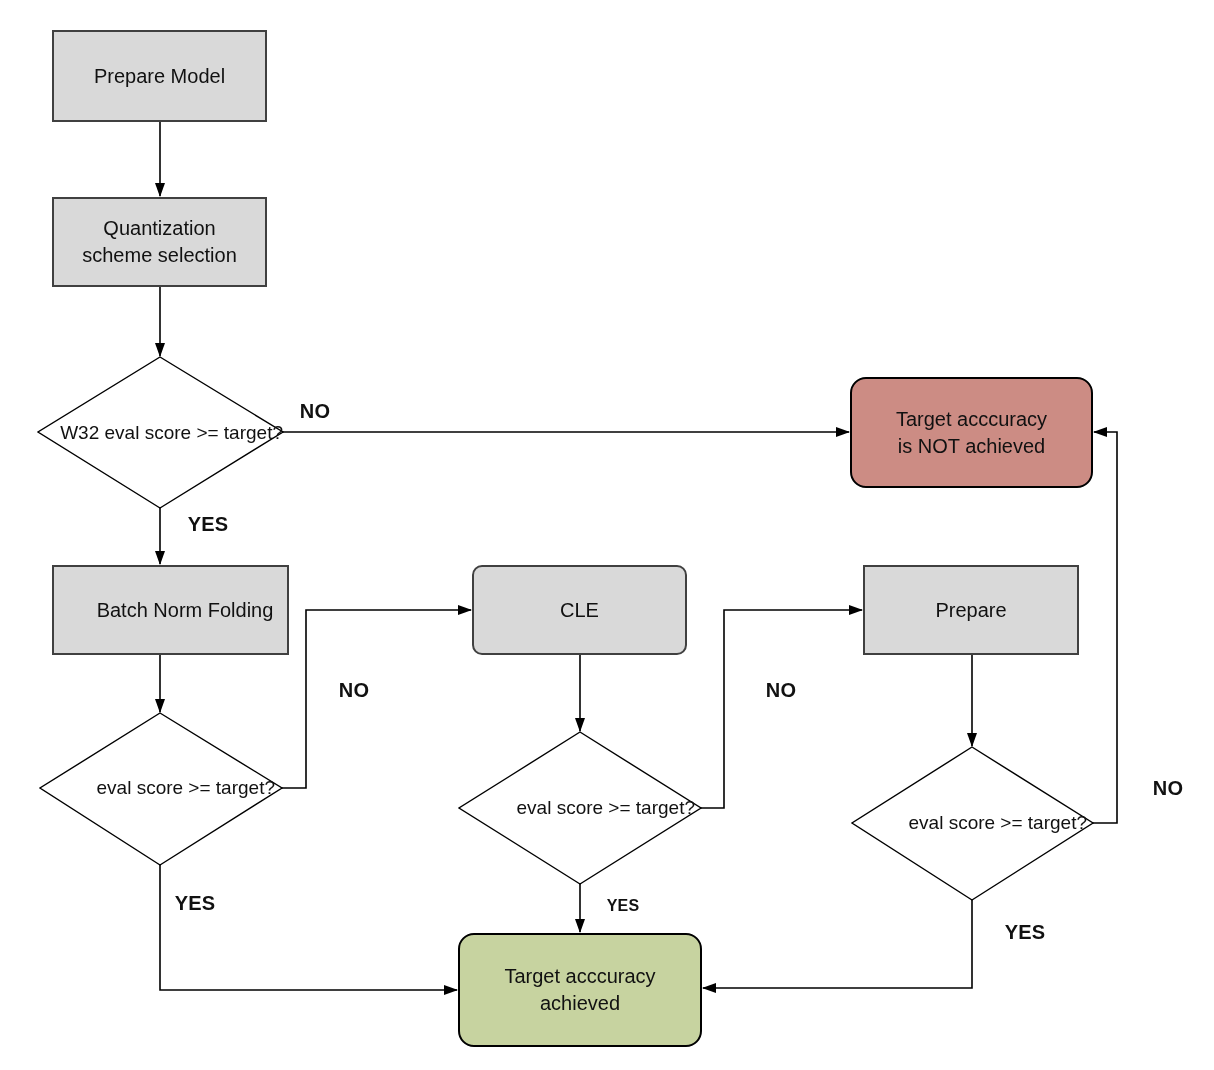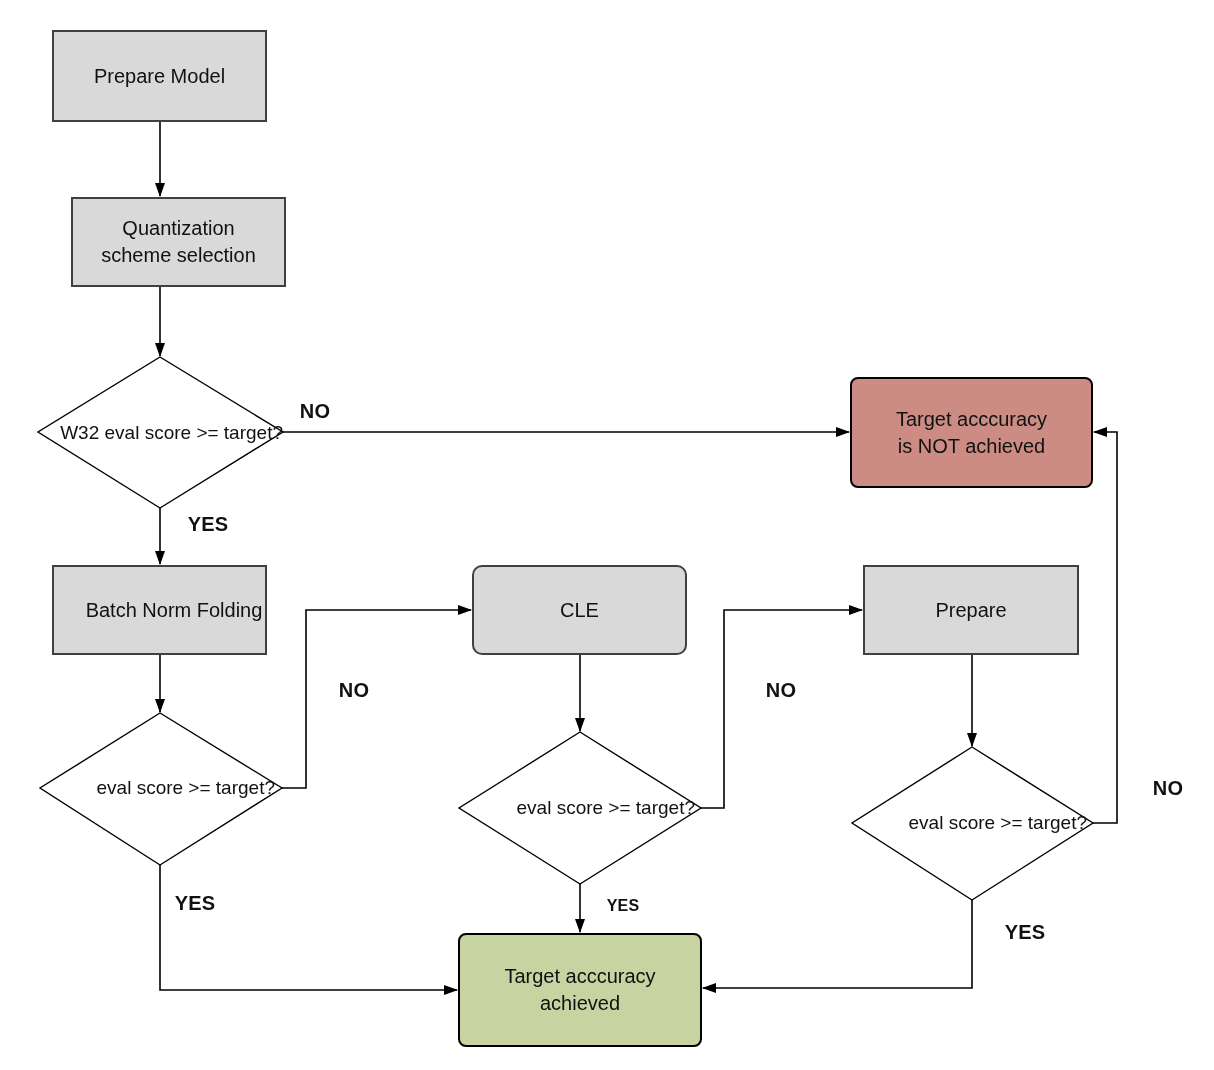--- a/index.html
+++ b/index.html
@@ -52,21 +52,21 @@
     font-size: 20px;
     line-height: 1.35;
     white-space: pre-line;
   }
   .process {
     background: var(--process-fill);
     border: 2px solid var(--process-border);
   }
   .terminator {
     border: 2px solid var(--shape-border);
-    border-radius: 8px;
+    border-radius: 16px;
   }
   .fail    { background: var(--fail-fill); }
   .success { background: var(--success-fill); }
   .diamond-label {
     position: absolute;
     text-align: right;
     font-size: 19px;
     line-height: 28px;
     height: 28px;
   }
@@ -107,24 +107,24 @@
     <path class="edge" d="M972,900 L972,988 L703,988" marker-end="url(#arrow)"></path>
 
     <polygon class="diamond" points="160,357 283,432 160,508 38,432"></polygon>
     <polygon class="diamond" points="160,713 282,788 160,865 40,788"></polygon>
     <polygon class="diamond" points="580,732 701,808 580,884 459,808"></polygon>
     <polygon class="diamond" points="972,747 1093,823 972,900 852,823"></polygon>
   </svg>
 
   <div class="node process" style="left:52px; top:30px; width:215px; height:92px;">Prepare Model</div>
 
-  <div class="node process" style="left:52px; top:197px; width:215px; height:90px;margin-left:19px;">Quantization
+  <div class="node process" style="left:52px; top:197px; width:215px; height:90px;">Quantization
 scheme selection</div>
 
-  <div class="node process" style="left:52px; top:565px; width:215px; height:90px;padding-left:29px;">Batch Norm Folding</div>
+  <div class="node process" style="left:52px; top:565px; width:237px; height:90px;padding-left:29px;">Batch Norm Folding</div>
 
   <div class="node process" style="left:472px; top:565px; width:215px; height:90px;border-radius:10px;">CLE</div>
 
   <div class="node process" style="left:863px; top:565px; width:216px; height:90px;">Prepare</div>
 
   <div class="node terminator fail" style="left:850px; top:377px; width:243px; height:111px;">Target acccuracy
 is NOT achieved</div>
 
   <div class="node terminator success" style="left:458px; top:933px; width:244px; height:114px;">Target acccuracy
 achieved</div>

